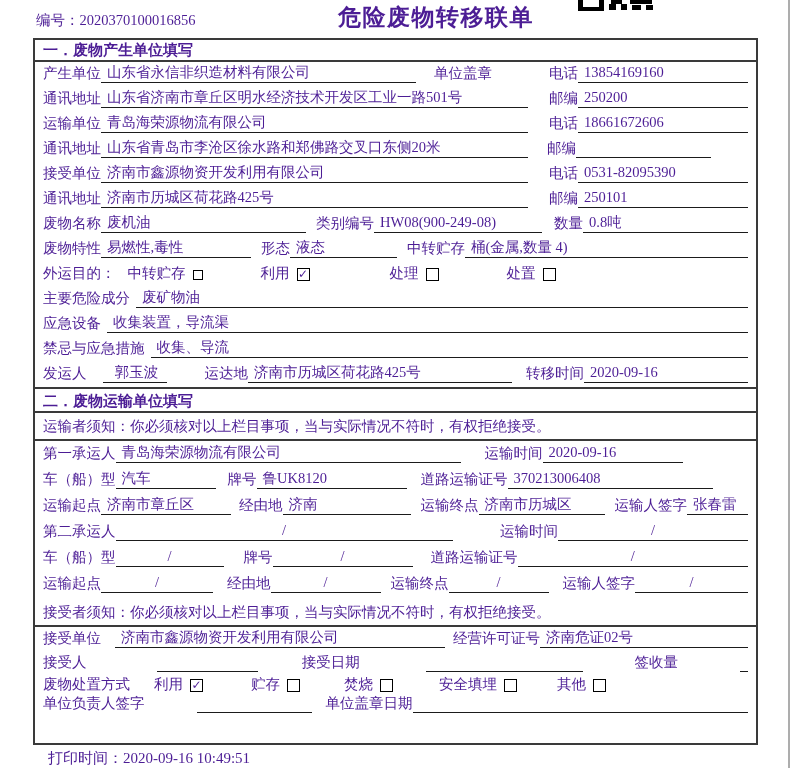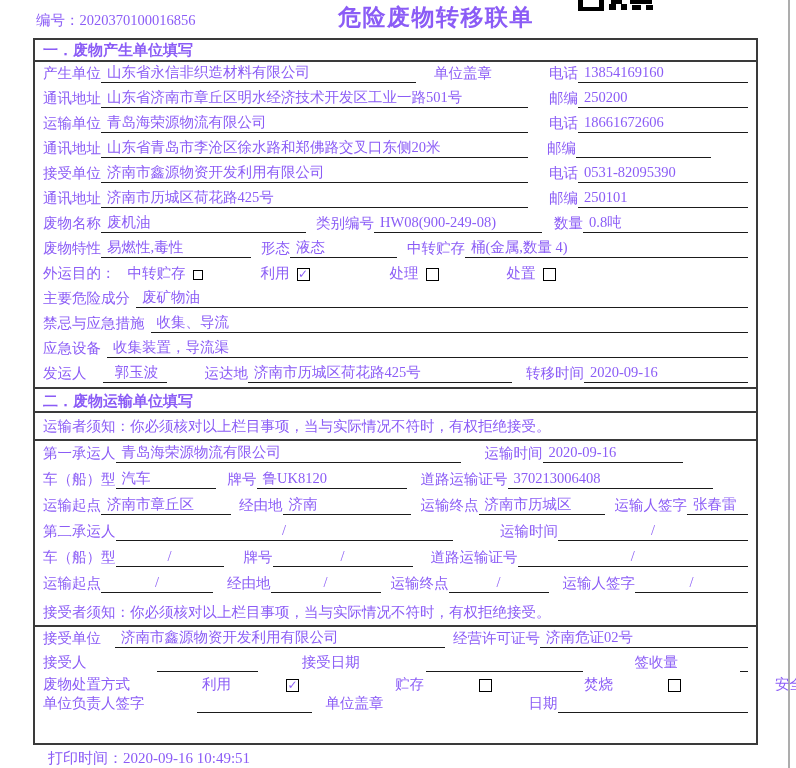--- a/index.html
+++ b/index.html
@@ -1,33 +1,33 @@
 <!DOCTYPE html>
 <html><head>
 <meta charset="utf-8">
 <style>
   * { margin:0; padding:0; box-sizing:border-box; }
   html,body { background:#ffffff; }
   .page {
     position:relative; width:796px; height:768px; background:#fff; overflow:hidden;
-    font-family:"Liberation Serif","DejaVu Serif",serif; color:#8b5cf6;
+    font-family:"Liberation Serif","DejaVu Serif",serif; color:#4c1d95;
   }
   .page-edge { position:absolute; top:0; bottom:0; left:788px; width:2px; background:#adadad; }
   .doc-no { position:absolute; left:36px; top:11px; font-size:14.5px; white-space:nowrap; }
   .doc-title { position:absolute; left:338px; top:2px; font-size:23px; font-weight:bold; letter-spacing:1.5px; white-space:nowrap; }
   .qr { position:absolute; left:578px; top:0; }
   .form { position:absolute; left:33px; top:38px; width:725px; height:707px; border:2px solid #3a3a3a; background:#fff; }
   .sec-hdr { height:22px; padding:1px 8px 2px; font-size:15px; font-weight:bold; border-bottom:2px solid #3a3a3a; }
   .sec-hdr.bt { border-top:2px solid #3a3a3a; }
   .sec-hdr.h26 { height:26px; padding-top:3px; }
   .sec-hdr.h28 { height:28px; padding-top:5px; }
   .notice { height:28px; padding:4px 8px 5px; font-size:14.5px; border-bottom:2px solid #3a3a3a; }
   .notice.h30 { height:30px; padding-top:6px; }
   .row { display:flex; align-items:flex-end; padding:0 8px 4px; font-size:14.5px; }
-  .h25 { height:25px; } .h26 { height:26px; } .h24 { height:24px;gap:32px; } .h22 { height:22px;gap:48px; } .h17 { height:17px; padding-bottom:2px; }
+  .h25 { height:25px; } .h26 { height:26px; } .h24 { height:24px;gap:32px; } .h22 { height:22px; } .h17 { height:17px; padding-bottom:2px; }
   .lbl { white-space:nowrap; }
   .val { border-bottom:1px solid #1b1b1b; white-space:nowrap; padding:0 2px 0 6px; min-height:19px; }
   .val.c { text-align:center; padding:0 2px; }
   .fx { flex:1 1 auto; }
   .cb {
     display:inline-block; width:13px; height:13px; border:1.5px solid #000;
     margin-left:7px; margin-bottom:2px; overflow:hidden; flex:0 0 auto;
     font-family:"DejaVu Sans",sans-serif; font-size:12px; line-height:10px; text-align:center; font-weight:bold;
   }
   .cb.sm { width:10px; height:10px; margin-bottom:3px; }
@@ -134,27 +134,27 @@
       <span class="lbl" style="margin-left:68px">处置</span>
       <span class="cb"></span>
     </div>
 
     <div class="row h25">
       <span class="lbl">主要危险成分</span>
       <span class="val fx" style="margin-left:6px">废矿物油</span>
     </div>
 
     <div class="row h25">
+      <span class="lbl">应急设备</span>
+      <span class="val fx" style="margin-left:6px">收集装置，导流渠</span>
+    </div>
+
+    <div class="row h25">
       <span class="lbl">禁忌与应急措施</span>
       <span class="val fx" style="margin-left:6px">收集、导流</span>
-    </div>
-
-    <div class="row h25">
-      <span class="lbl">应急设备</span>
-      <span class="val fx" style="margin-left:6px">收集装置，导流渠</span>
     </div>
 
     <div class="row h25">
       <span class="lbl">发运人</span>
       <span class="val" style="width:64px;margin-left:16px;text-align:center">郭玉波</span>
       <span class="lbl" style="margin-left:38px">运达地</span>
       <span class="val" style="width:264px">济南市历城区荷花路425号</span>
       <span class="lbl" style="margin-left:14px">转移时间</span>
       <span class="val fx">2020-09-16</span>
     </div>
@@ -247,21 +247,21 @@
       <span class="lbl" style="margin-left:46px">安全填埋</span>
       <span class="cb"></span>
       <span class="lbl" style="margin-left:40px">其他</span>
       <span class="cb"></span>
     </div>
 
     <div class="row h17">
       <span class="lbl">单位负责人签字</span>
       <span class="val" style="width:115px;margin-left:52px"></span>
       <span class="lbl" style="margin-left:14px">单位盖章</span>
-      <span class="lbl" style="margin-left:145px">日期</span>
+      <span class="lbl" style="">日期</span>
       <span class="val fx"></span>
     </div>
 
   </div>
 
   <div class="print-time">
     <span>打印时间：</span><span>2020-09-16 10:49:51</span>
   </div>
 
 </div>

